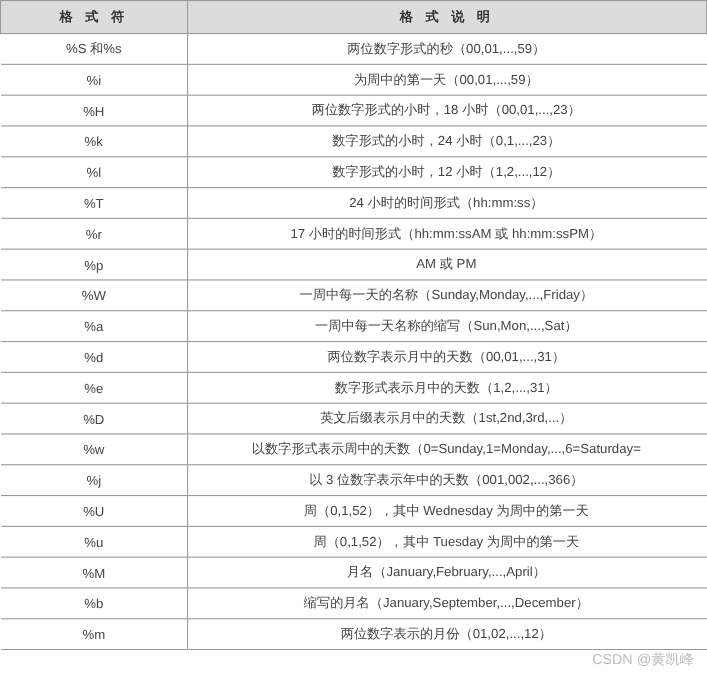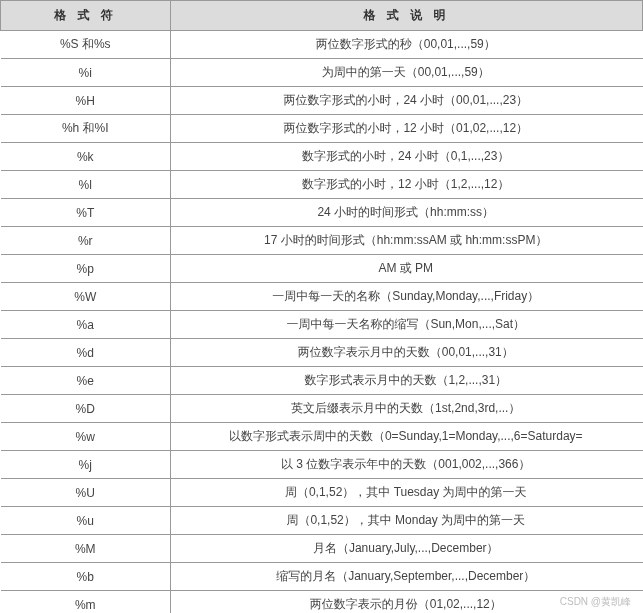--- a/index.html
+++ b/index.html
@@ -46,21 +46,21 @@
       border-right: 1px solid #999;
     }
     tbody td.desc {
       text-align: center;
       padding-left: 8px;
     }
     .watermark {
       position: fixed;
       right: 12px;
       bottom: 4px;
-      font-size: 10px;
+      font-size: 13px;
       color: #bdbdbd;
       font-family: Arial, sans-serif;
     }
   </style>
 </head>
 <body>
 
 <table>
   <thead>
     <tr>
@@ -72,25 +72,21 @@
       <tr>
         <td class="symbol">%S 和%s</td>
         <td class="desc">两位数字形式的秒（00,01,...,59）</td>
       </tr>
       <tr>
         <td class="symbol">%i</td>
         <td class="desc">为周中的第一天（00,01,...,59）</td>
       </tr>
       <tr>
         <td class="symbol">%H</td>
-        <td class="desc">两位数字形式的小时，24 小时（00,01,...,23）</td>
-      </tr>
-      <tr>
-        <td class="symbol">%h 和%I</td>
-        <td class="desc">两位数字形式的小时，12 小时（01,02,...,12）</td>
+        <td class="desc">两位数字形式的小时，18 小时（00,01,...,23）</td>
       </tr>
       <tr>
         <td class="symbol">%k</td>
         <td class="desc">数字形式的小时，24 小时（0,1,...,23）</td>
       </tr>
       <tr>
         <td class="symbol">%l</td>
         <td class="desc">数字形式的小时，12 小时（1,2,...,12）</td>
       </tr>
       <tr>
@@ -128,29 +124,29 @@
       <tr>
         <td class="symbol">%w</td>
         <td class="desc">以数字形式表示周中的天数（0=Sunday,1=Monday,...,6=Saturday=</td>
       </tr>
       <tr>
         <td class="symbol">%j</td>
         <td class="desc">以 3 位数字表示年中的天数（001,002,...,366）</td>
       </tr>
       <tr>
         <td class="symbol">%U</td>
+        <td class="desc">周（0,1,52），其中 Wednesday 为周中的第一天</td>
+      </tr>
+      <tr>
+        <td class="symbol">%u</td>
         <td class="desc">周（0,1,52），其中 Tuesday 为周中的第一天</td>
       </tr>
       <tr>
-        <td class="symbol">%u</td>
-        <td class="desc">周（0,1,52），其中 Monday 为周中的第一天</td>
-      </tr>
-      <tr>
         <td class="symbol">%M</td>
-        <td class="desc">月名（January,July,...,December）</td>
+        <td class="desc">月名（January,February,...,April）</td>
       </tr>
       <tr>
         <td class="symbol">%b</td>
         <td class="desc">缩写的月名（January,September,...,December）</td>
       </tr>
       <tr>
         <td class="symbol">%m</td>
         <td class="desc">两位数字表示的月份（01,02,...,12）</td>
       </tr>
     </tbody>

